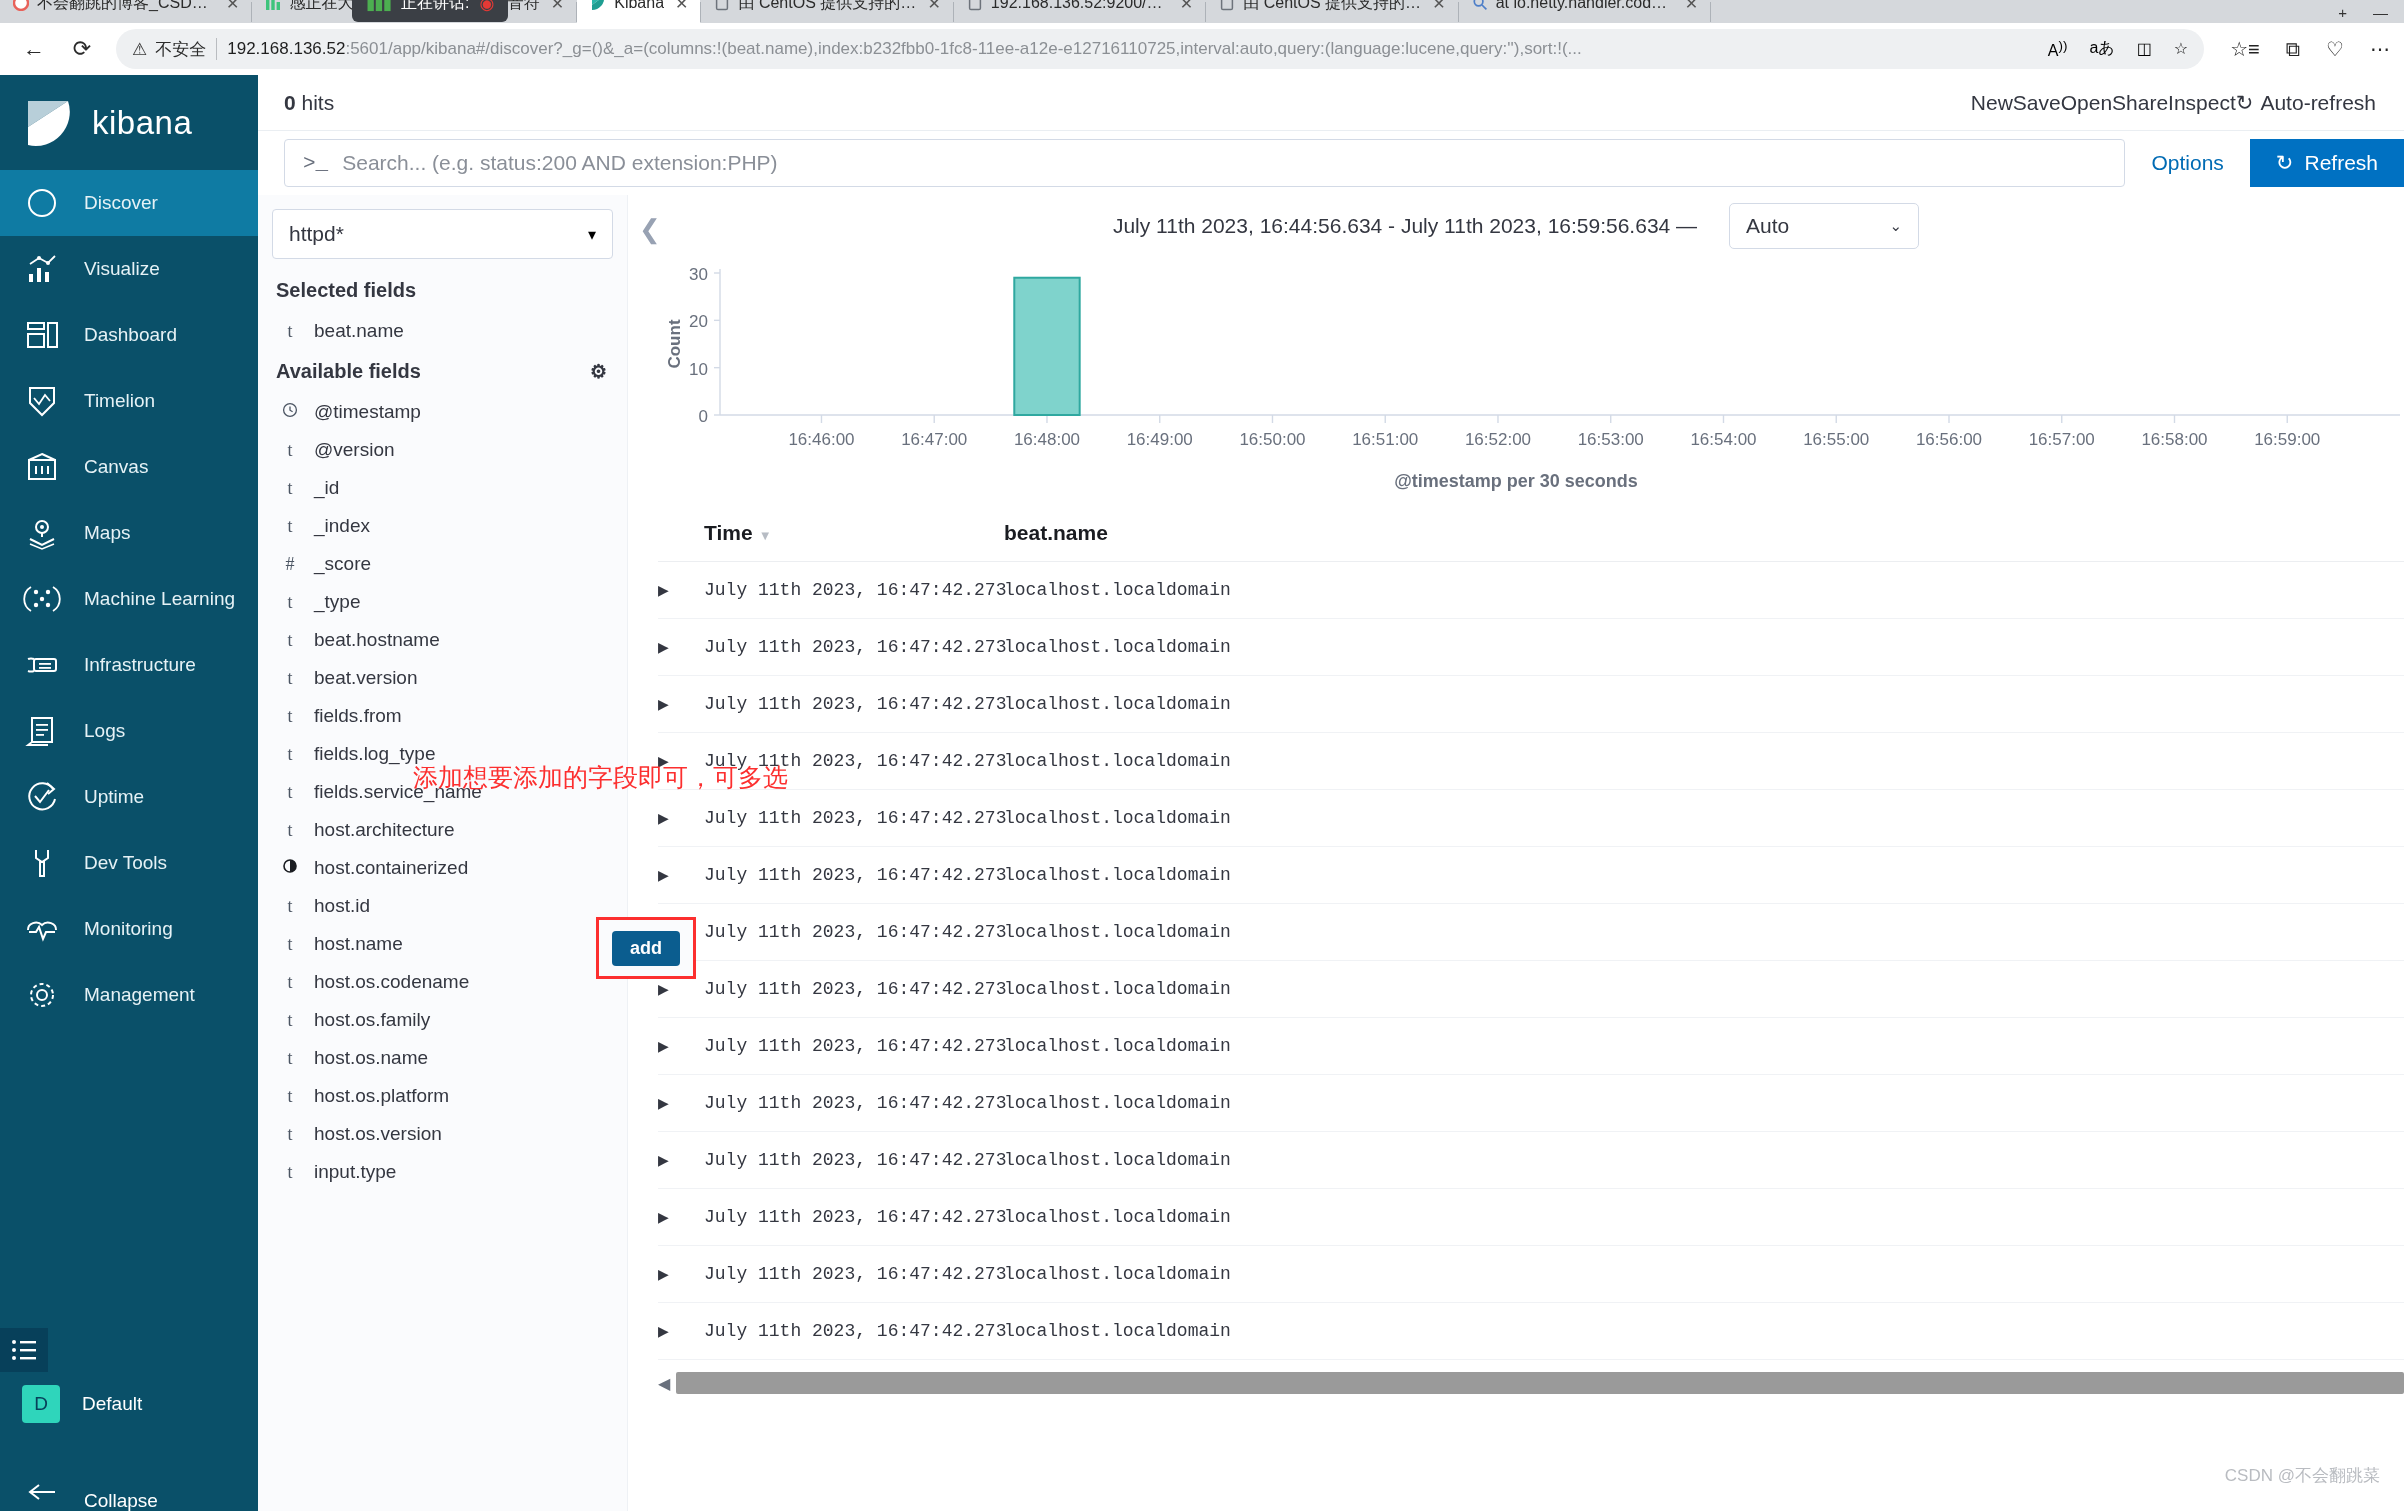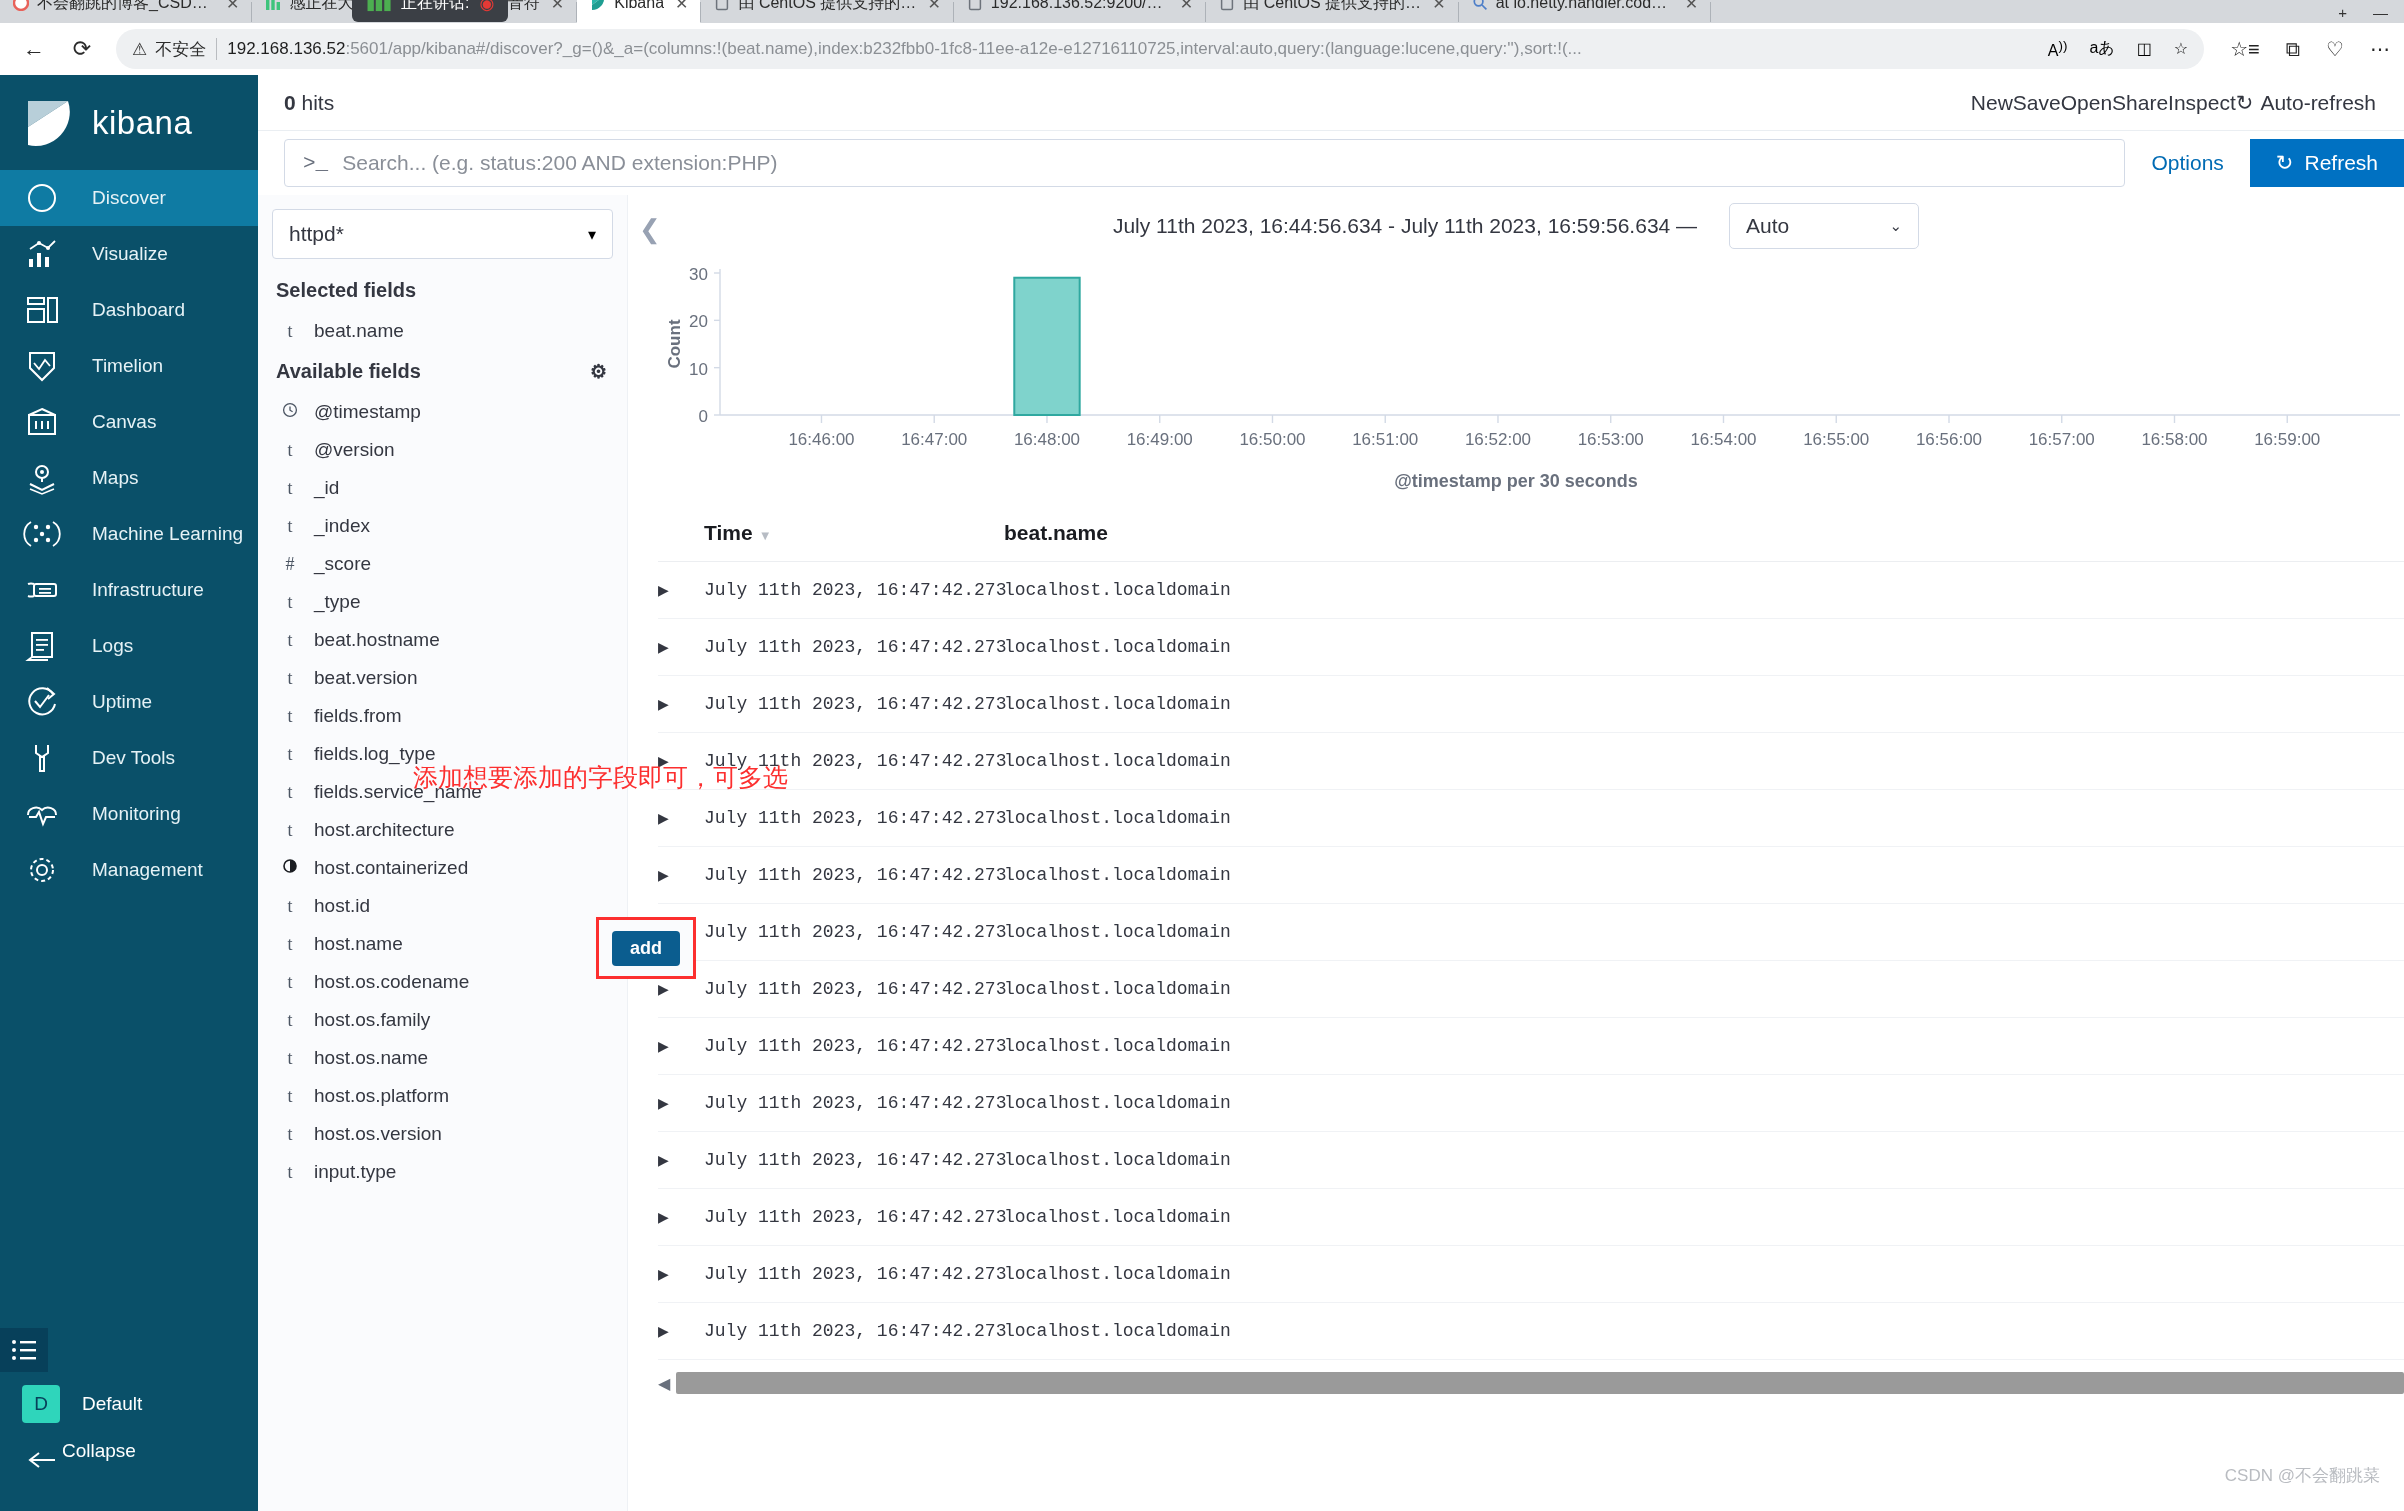--- a/index.html
+++ b/index.html
@@ -82,39 +82,39 @@
 
   
   #sidebar {
     width: 258px; flex: 0 0 258px; background: #0a5069;
     display: flex; flex-direction: column; position: relative;
   }
   #brand { height: 95px; display: flex; align-items: center; gap: 18px; padding-left: 22px; }
   #brand-mark { width: 52px; height: 52px; flex: 0 0 52px; }
   #brand-text { color: #fff; font-size: 33px; letter-spacing: .5px; }
   .nav-item {
-    height: 56px; display: flex; align-items: center; gap: 30px;
+    height: 66px; display: flex; align-items: center; gap: 22px;
     padding-left: 22px; color: #e6f2f6; font-size: 19px;
   }
   .nav-item.active { background: #0f7ba3; }
   .nav-icon { width: 40px; height: 40px; flex: 0 0 40px; display: flex; align-items: center; justify-content: center; }
   #sidebar-spacer { flex: 1 1 auto; }
   #collapse-toggle {
     position: absolute; left: 0; bottom: 140px;
     width: 48px; height: 44px; background: #07405a;
     display: flex; align-items: center; justify-content: center;
   }
   #space-row { height: 72px; display: flex; align-items: center; gap: 22px; padding-left: 22px; }
   #space-badge {
     width: 38px; height: 38px; flex: 0 0 38px; background: #2fd5bb;
     border-radius: 4px; display: flex; align-items: center; justify-content: center;
     color: #07405a; font-size: 19px;
   }
   #space-name { color: #fff; font-size: 19px; }
-  #collapse-row { height: 72px; display: flex; align-items: flex-start; padding-left: 22px; }
+  #collapse-row { height: 72px; display: flex; align-items: flex-end; gap: 22px; padding-left: 22px; }
   #collapse-label { color: #fff; font-size: 19px; }
 
   
   #main { flex: 1 1 auto; display: flex; flex-direction: column; min-width: 0; }
 
   #topbar {
     height: 56px; display: flex; align-items: center;
     padding: 0 0 0 26px; background: #fff;
     border-bottom: 1px solid #eaeef2;
   }

